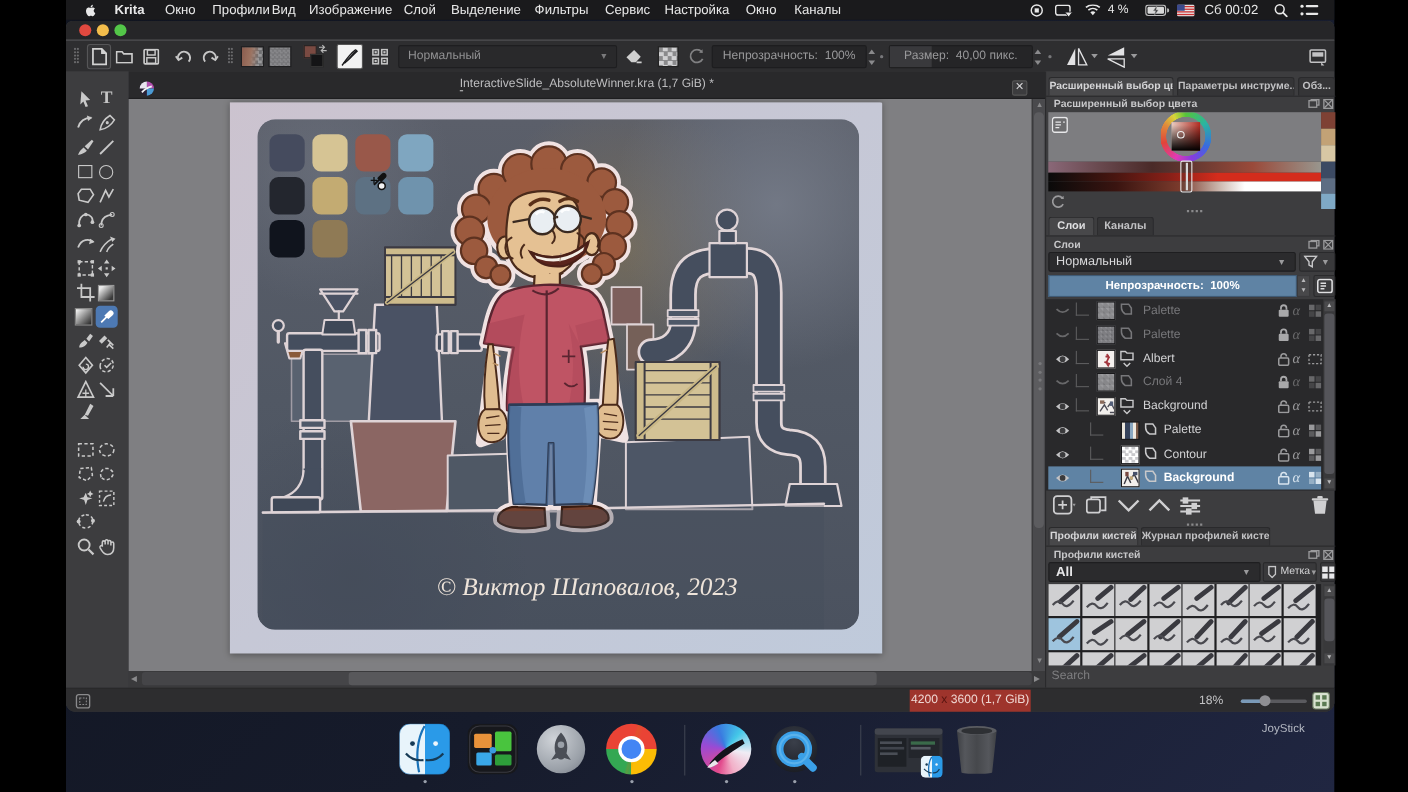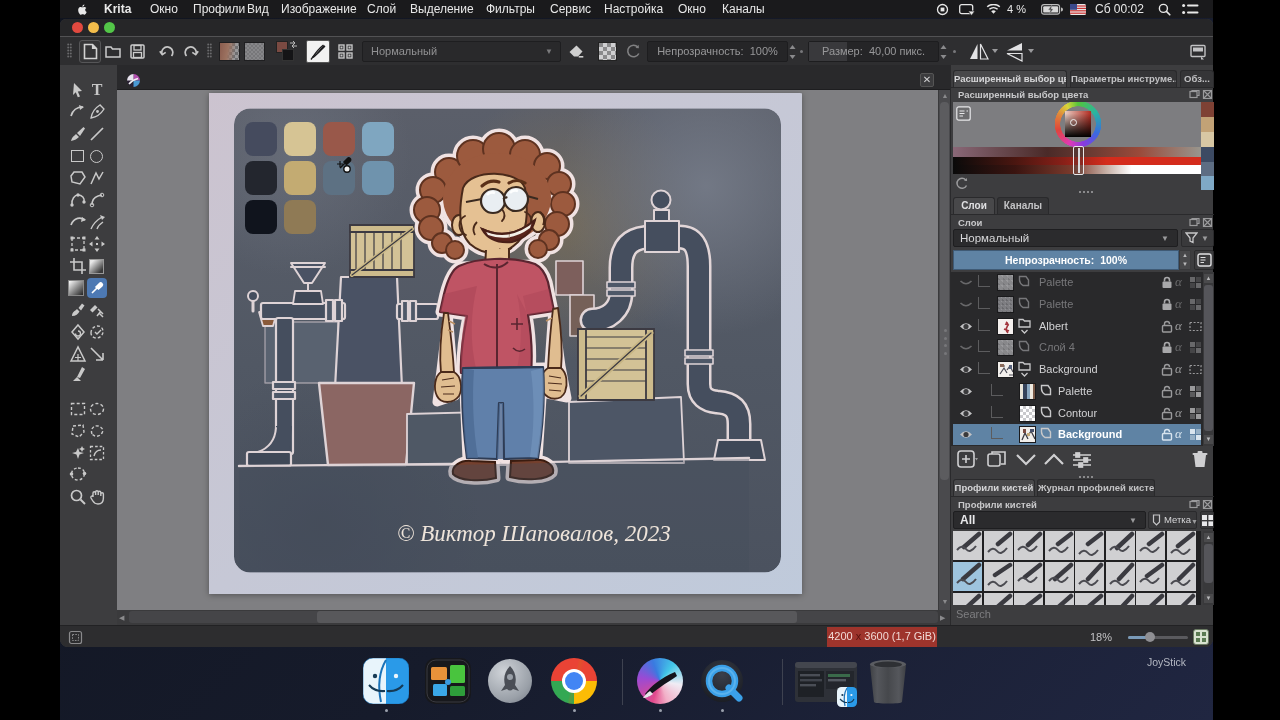--- a/index.html
+++ b/index.html
@@ -353,20 +353,21 @@
         </svg>
     </div>
     <div id="tabbar">
       <svg class="abs" style="left:9px;top:8px" width="15" height="15" viewBox="0 0 15 15">
           <circle cx="7.5" cy="7.5" r="6.5" fill="#2a2034"></circle>
           <path d="M7.5 1 A6.5 6.5 0 0 1 14 7.5 L7.5 7.5 Z" fill="#b14fae"></path>
           <path d="M14 7.5 A6.5 6.5 0 0 1 7.5 14 L7.5 7.5 Z" fill="#4a9ad4"></path>
           <path d="M1 7.5 A6.5 6.5 0 0 1 7.5 1 L7.5 7.5 Z" fill="#e8e4ee"></path>
           <path d="M3 11 C5 8.5 8 6.5 12 5.5" stroke="#f2f2f4" stroke-width="1.6" fill="none"></path>
         </svg>
+      <div class="abs" style="left:0;top:5px;width:100%;text-align:center;font-size:11px;color:#bdbdbf"><span style="border-bottom:1px solid #bdbdbf">I</span>nteractiveSlide_AbsoluteWinner.kra (1,7 GiB) *</div>
       <div class="abs" style="left:803px;top:8px;width:14px;height:14px;background:#3c3c3e;border:1px solid #555;border-radius:2px;color:#d5d5d7;font-size:10px;line-height:12px;text-align:center">✕</div>
     </div>
     <div id="viewport">
       <div class="abs" style="left:92px;top:3px;width:593px;height:501px;box-shadow:0 1px 6px rgba(0,0,0,0.35)" id="artholder">
 <svg width="593" height="501" viewBox="8 -3 593 501">
 <defs>
 <linearGradient id="pg" x1="0" y1="0" x2="1" y2="1">
   <stop offset="0" stop-color="#ccc3cf"></stop>
                 <stop offset="0.5" stop-color="#c6c8d6"></stop>
                 <stop offset="1" stop-color="#bfcadb"></stop>

